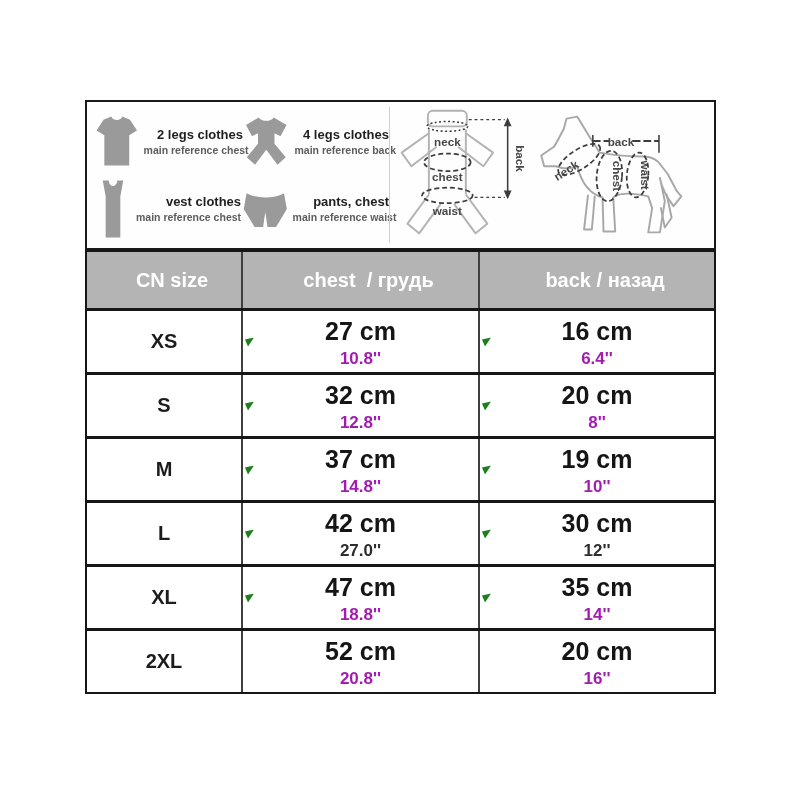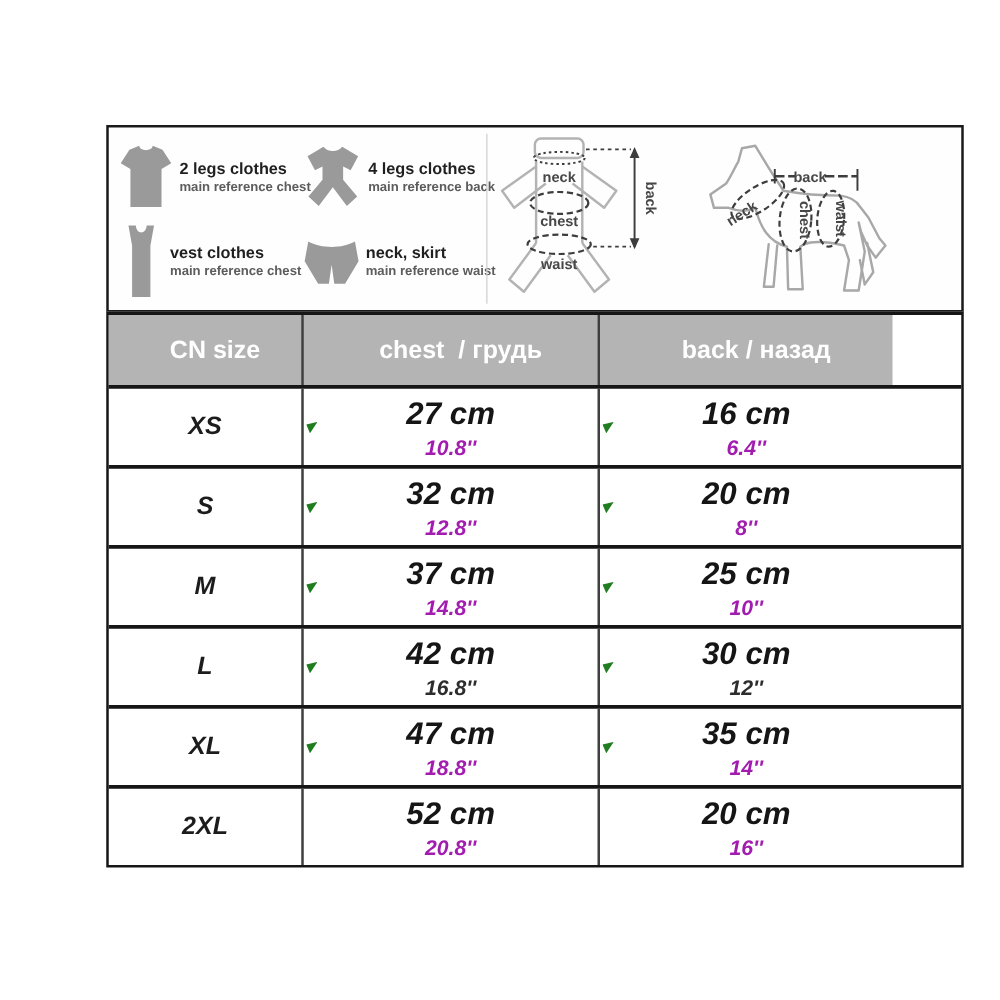--- a/index.html
+++ b/index.html
@@ -1,39 +1,39 @@
 <!DOCTYPE html>
 <html><head>
 <meta charset="utf-8">
 <style>
   html,body{margin:0;padding:0;background:#ffffff;}
   .stage{position:relative;width:800px;height:800px;background:#fff;
          font-family:"Liberation Sans",sans-serif;overflow:hidden;}
-  .wrap{position:absolute;left:85px;top:100px;width:686px;}
+  .wrap{position:absolute;left:85px;top:100px;width:631px;text-align:right;}
 
   
   .panel-top{height:150px;border:2px solid #1a1a1a;box-sizing:border-box;
              display:flex;background:#fefefe;}
   .legend{width:302px;box-sizing:border-box;padding:6px 0 6px 8px;
           display:grid;grid-template-columns:148px 146px;grid-template-rows:1fr 1fr;}
   .legend-item{display:flex;align-items:center;gap:5px;min-width:0;}
   .legend-text{display:flex;flex-direction:column;gap:2px;min-width:0;}
   .legend-title{font-size:13px;font-weight:bold;color:#1f1f1f;white-space:nowrap;}
   .legend-sub{font-size:10.5px;font-weight:bold;color:#5c5c5c;white-space:nowrap;}
   .vdiv{width:1px;background:#cfcfcf;margin:5px 0;}
   .garment-box{width:139px;display:flex;align-items:center;justify-content:center;}
   .dog-box{flex:1;display:flex;align-items:center;justify-content:center;}
   svg{display:block;}
   .diagram-label{font-size:12px;font-weight:bold;fill:#474747;}
 
   
   .tbl{border:2px solid #161616;border-top:3px solid #161616;margin-top:-1px;
        background:#fff;}
   .row{display:grid;grid-template-columns:154px 237px 236px;}
-  .row + .row{border-top:3px solid #161616;font-style:italic;}
+  .row + .row{border-top:3px solid #161616;}
   .cell{position:relative;display:flex;flex-direction:column;align-items:center;
         justify-content:center;box-sizing:border-box;}
   .cell + .cell{border-left:2px solid #3f3f3f;}
   .thead .cell{height:56px;background:#b4b4b4;color:#ffffff;font-weight:bold;
                font-size:20px;white-space:pre-wrap;padding-left:16px;}
   .trow .cell{height:61px;}
   .size{font-size:20px;font-weight:bold;color:#1c1c1c;}
   .cm{font-size:25px;font-weight:bold;color:#151515;line-height:1.4;}
   .in{font-size:17px;font-weight:bold;color:#a21caf;line-height:1.15;}
   .row-l .in{color:#2d2d2d;}
@@ -73,21 +73,21 @@
           <div class="legend-text">
             <span class="legend-title">vest clothes</span>
             <span class="legend-sub">main reference chest</span>
           </div>
         </div>
         <div class="legend-item">
           <svg width="48" height="40" viewBox="0 0 62 54">
             <path d="M5,5 C19,13 43,13 57,5 L61,27 L46,52 L34,52 L31,31 L28,52 L16,52 L1,27 Z" fill="#9a9a9a"></path>
           </svg>
           <div class="legend-text">
-            <span class="legend-title">neck, skirt</span>
+            <span class="legend-title">pants, chest</span>
             <span class="legend-sub">main reference waist</span>
           </div>
         </div>
       </div>
 
       <div class="vdiv"></div>
 
       <div class="garment-box">
         <svg width="138" height="142" viewBox="0 0 138 146">
           <g fill="none" stroke="#b3b3b3" stroke-width="2" stroke-linejoin="round">
@@ -211,37 +211,37 @@
             </span>
           <span class="cm">37 cm</span>
           <span class="in">14.8''</span>
         </div>
         <div class="cell">
           <span class="marker">
               <svg width="9" height="9" viewBox="0 0 9 9">
                 <polygon points="0,2 9,0 3,9" fill="#1e7d1e"></polygon>
               </svg>
             </span>
-          <span class="cm">25 cm</span>
+          <span class="cm">19 cm</span>
           <span class="in">10''</span>
         </div>
       </div>
 
       <div class="row trow row-l">
         <div class="cell">
             <span class="size">L</span>
           </div>
         <div class="cell">
           <span class="marker">
               <svg width="9" height="9" viewBox="0 0 9 9">
                 <polygon points="0,2 9,0 3,9" fill="#1e7d1e"></polygon>
               </svg>
             </span>
           <span class="cm">42 cm</span>
-          <span class="in">16.8''</span>
+          <span class="in">27.0''</span>
         </div>
         <div class="cell">
           <span class="marker">
               <svg width="9" height="9" viewBox="0 0 9 9">
                 <polygon points="0,2 9,0 3,9" fill="#1e7d1e"></polygon>
               </svg>
             </span>
           <span class="cm">30 cm</span>
           <span class="in">12''</span>
         </div>

